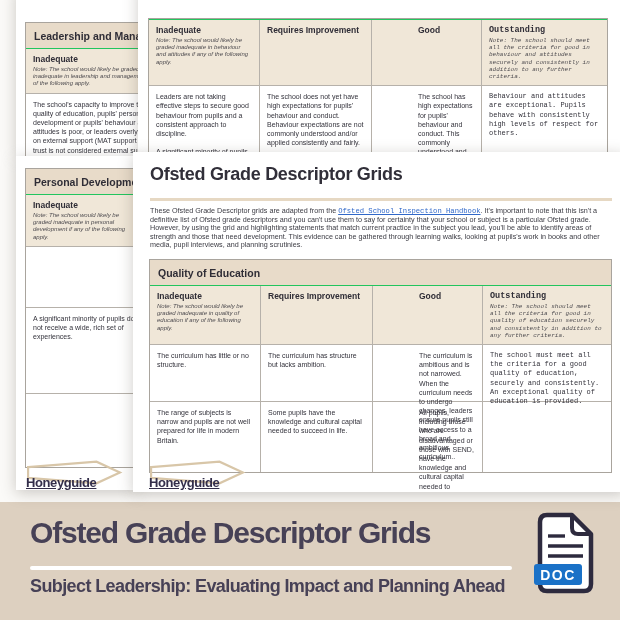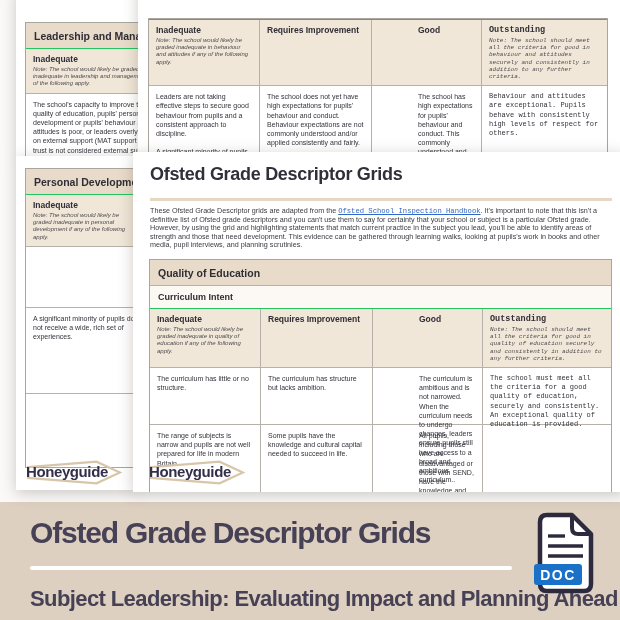--- a/index.html
+++ b/index.html
@@ -22,27 +22,27 @@
 
   
   .h1{position:absolute;left:17px;top:12px;font-size:18px;font-weight:bold;letter-spacing:-.3px;color:#312f39;}
   .hrule{position:absolute;left:17px;top:46px;width:462px;height:3px;background:#e6d8c3;}
   .intro{position:absolute;left:17px;top:55px;width:462px;font-size:7.2px;line-height:8.6px;color:#3a3a42;}
   .intro a{color:#3068c9;text-decoration:underline;font-family:Liberation Mono, monospace;}
 
   
   .logo{position:absolute;width:100px;height:27px;}
   .logo svg{position:absolute;left:0;top:0;width:100px;height:27px;}
-  .logo .logo-text{position:absolute;left:2px;top:4px;font-size:15px;font-weight:bold;letter-spacing:-.4px;color:#332e4a;}
+  .logo .logo-text{position:absolute;left:2px;top:16px;font-size:13px;font-weight:bold;letter-spacing:-.4px;color:#332e4a;text-decoration:underline;}
 
   
   .banner{position:absolute;left:0;top:502px;width:620px;height:118px;background:#ddd0c0;}
   .banner-title{position:absolute;left:30px;top:14px;font-size:30px;font-weight:bold;letter-spacing:-1.2px;color:#474156;white-space:nowrap;}
   .banner-rule{position:absolute;left:30px;top:64px;width:482px;height:4px;background:#ffffff;border-radius:2px;}
-  .banner-sub{position:absolute;left:30px;top:84px;font-size:22px;font-weight:bold;letter-spacing:-.6px;color:#474156;white-space:nowrap;}
+  .banner-sub{position:absolute;left:30px;top:74px;font-size:18px;font-weight:bold;letter-spacing:-.6px;color:#474156;white-space:nowrap;}
   .doc-icon{position:absolute;left:534px;top:10px;width:62px;height:84px;}
 </style>
 </head>
 <body>
 
 <div class="page" style="left:16px;top:-12px;width:124px;height:168px;z-index:1;">
   <div class="gtable" style="left:9px;top:34px;width:150px;">
     <div class="gtitle">Leadership and Management</div>
     <div class="cols" style="background:#f0e7d8;">
       <div class="col" style="flex:1;">
@@ -112,21 +112,20 @@
   </div>
 </div>
 
 <div class="page" style="left:133px;top:152px;width:492px;height:340px;z-index:4;">
   <div class="h1">Ofsted Grade Descriptor Grids</div>
   <div class="hrule"></div>
   <p class="intro" style="margin:0;"><span>These Ofsted Grade Descriptor grids are adapted from the </span><a href="#">Ofsted School Inspection Handbook</a><span>. It's important to note that this isn't a definitive list of Ofsted grade descriptors and you can't use them to say for certainty that your school or subject is a particular Ofsted grade. However, by using the grid and highlighting statements that match current practice in the subject you lead, you'll be able to identify areas of strength and those that need development. This evidence can be gathered through learning walks, looking at pupils's work in books and other media, pupil interviews, and planning scrutinies.</span></p>
 
   <div class="gtable" style="left:16px;top:107px;width:463px;">
     <div class="gtitle">Quality of Education</div>
-    <div class="subrow">Curriculum Intent</div>
     <div class="cols">
       <div class="col w1">
         <div class="collabel">Inadequate</div>
         <div class="note">Note: The school would likely be graded inadequate in quality of education if any of the following apply.</div>
       </div>
       <div class="col w2">
         <div class="collabel">Requires Improvement</div>
       </div>
       <div class="col w3">
         <div class="collabel">Good</div>

